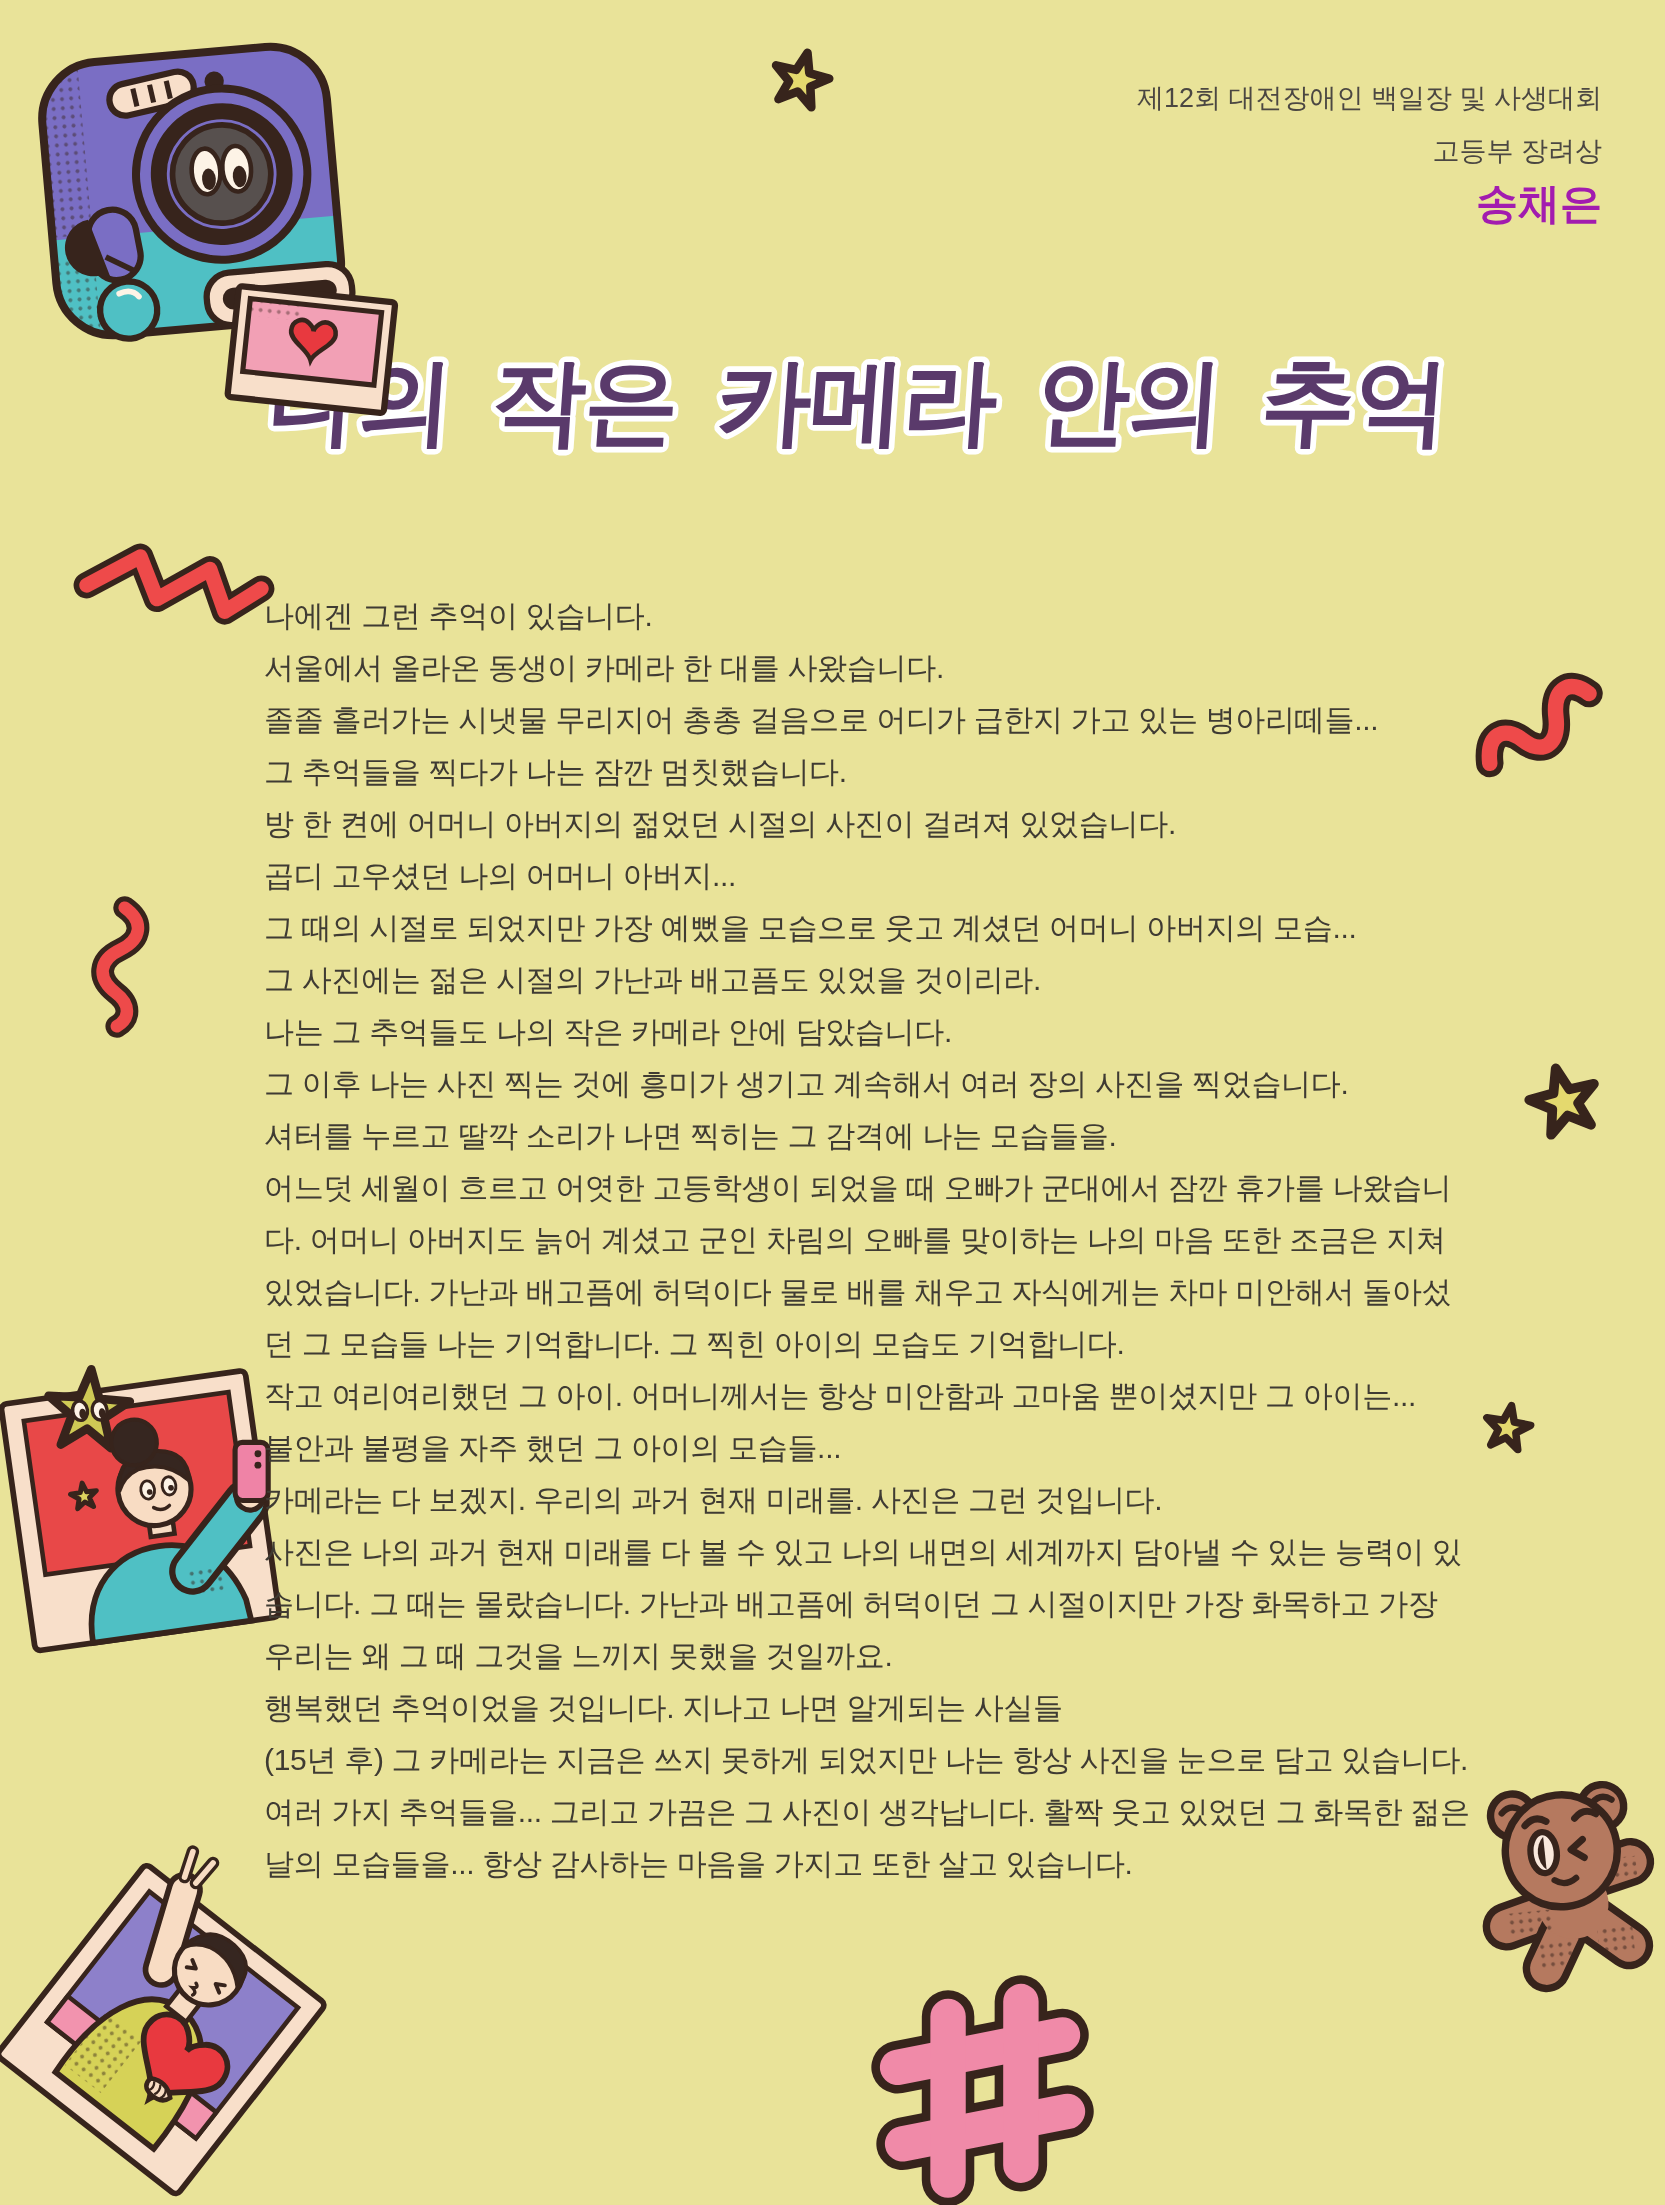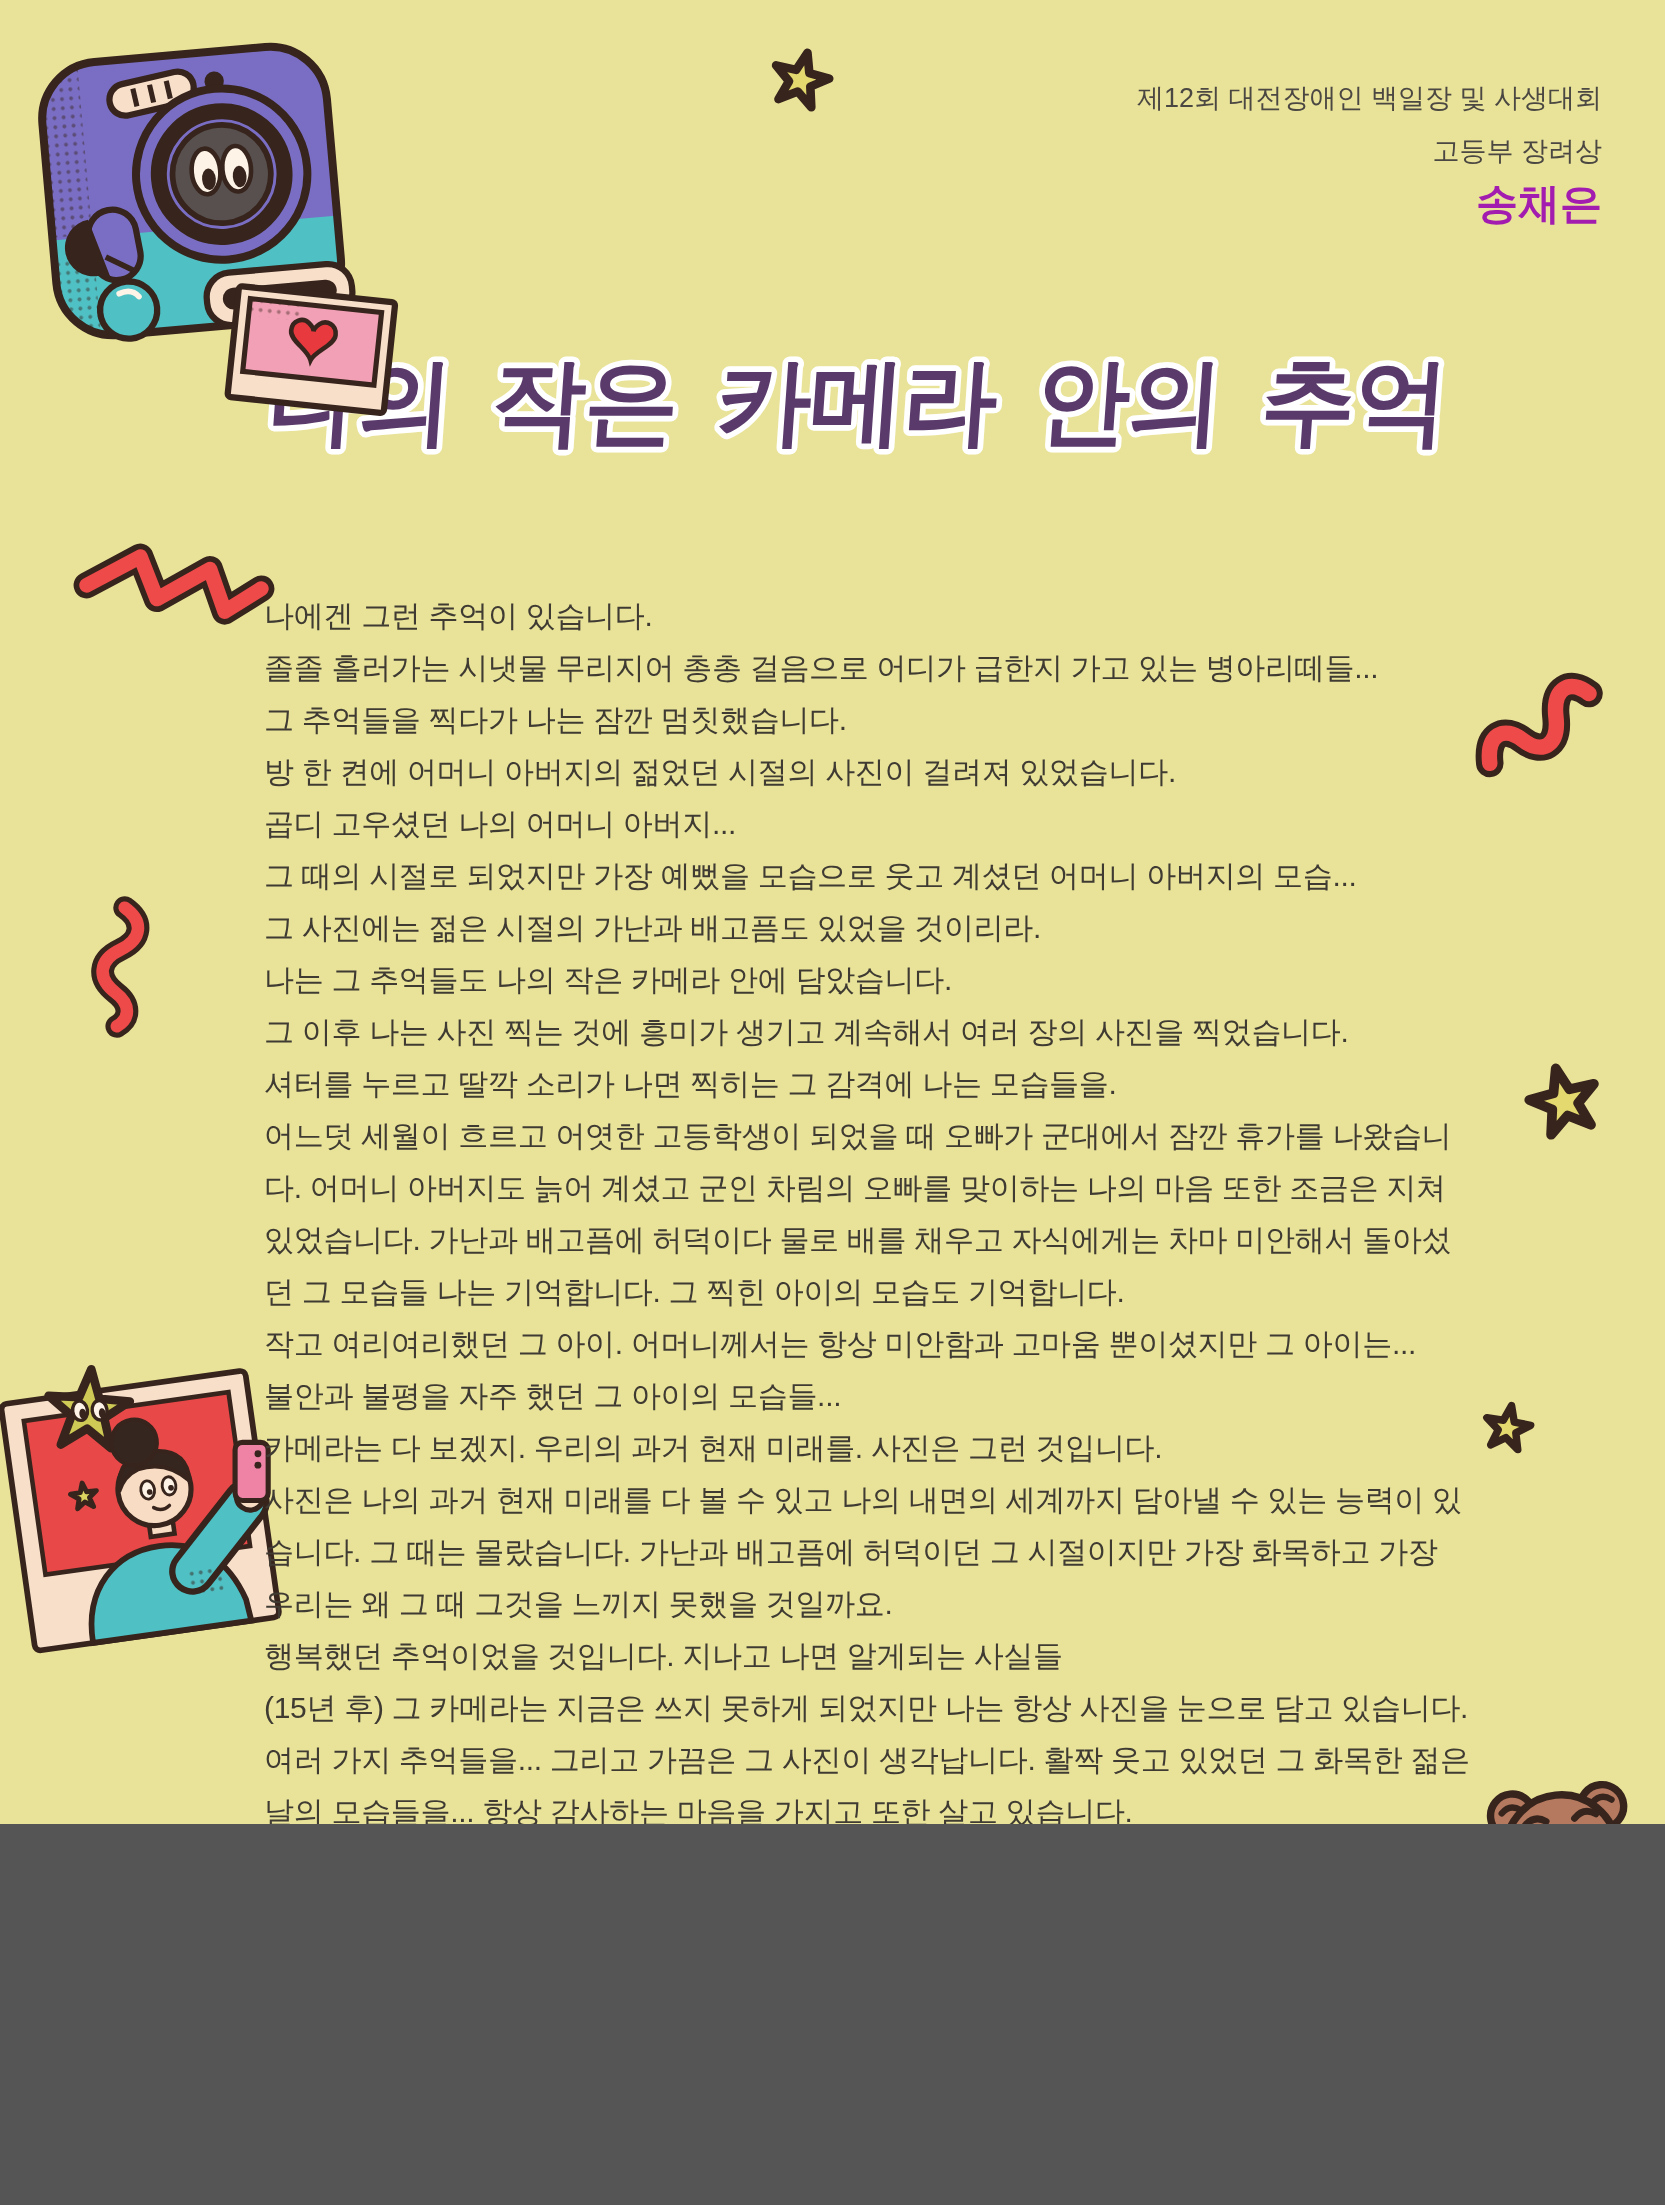--- a/index.html
+++ b/index.html
@@ -1,17 +1,17 @@
 <!DOCTYPE html>
 <html style="font-size:9.1px"><head>
 <meta charset="utf-8">
 <style>
   html,body{margin:0;padding:0;background:#555;}
   .page{
-    position:relative; width:1665px; height:1824px; overflow:hidden;
+    position:relative; width:1665px; height:2205px; overflow:hidden;
     background:#e9e399;
     font-family:"Liberation Sans", sans-serif;
   }
   .deco{position:absolute;}
   .deco svg{display:block;overflow:visible;}
   .header{
     position:absolute; top:81px; right:63px; text-align:right; color:#4b4742;
   }
   .header p{margin:0; white-space:nowrap;}
   .header .contest{font-size:27px; line-height:34px; margin-bottom:19.4px; font-weight:500;}
@@ -196,20 +196,21 @@
         <ellipse cx="290" cy="214" rx="12" ry="16" fill="#fdf3e6" stroke="#37241c" stroke-width="5"></ellipse>
         <circle cx="255" cy="220" r="5" fill="#37241c"></circle>
         <circle cx="293" cy="218" r="5" fill="#37241c"></circle>
         <path d="M258,248 q14,10 28,0" fill="none" stroke="#37241c" stroke-width="6" stroke-linecap="round"></path>
       </g>
     </svg>
   </div>
 
   <div class="essay">
     <p>나에겐 그런 추억이 있습니다.</p>
+    <p>서울에서 올라온 동생이 카메라 한 대를 사왔습니다.</p>
     <p>졸졸 흘러가는 시냇물 무리지어 총총 걸음으로 어디가 급한지 가고 있는 병아리떼들...</p>
     <p>그 추억들을 찍다가 나는 잠깐 멈칫했습니다.</p>
     <p>방 한 켠에 어머니 아버지의 젊었던 시절의 사진이 걸려져 있었습니다.</p>
     <p>곱디 고우셨던 나의 어머니 아버지...</p>
     <p>그 때의 시절로 되었지만 가장 예뻤을 모습으로 웃고 계셨던 어머니 아버지의 모습...</p>
     <p>그 사진에는 젊은 시절의 가난과 배고픔도 있었을 것이리라.</p>
     <p>나는 그 추억들도 나의 작은 카메라 안에 담았습니다.</p>
     <p>그 이후 나는 사진 찍는 것에 흥미가 생기고 계속해서 여러 장의 사진을 찍었습니다.</p>
     <p>셔터를 누르고 딸깍 소리가 나면 찍히는 그 감격에 나는 모습들을.</p>
     <p>어느덧 세월이 흐르고 어엿한 고등학생이 되었을 때 오빠가 군대에서 잠깐 휴가를 나왔습니</p>

